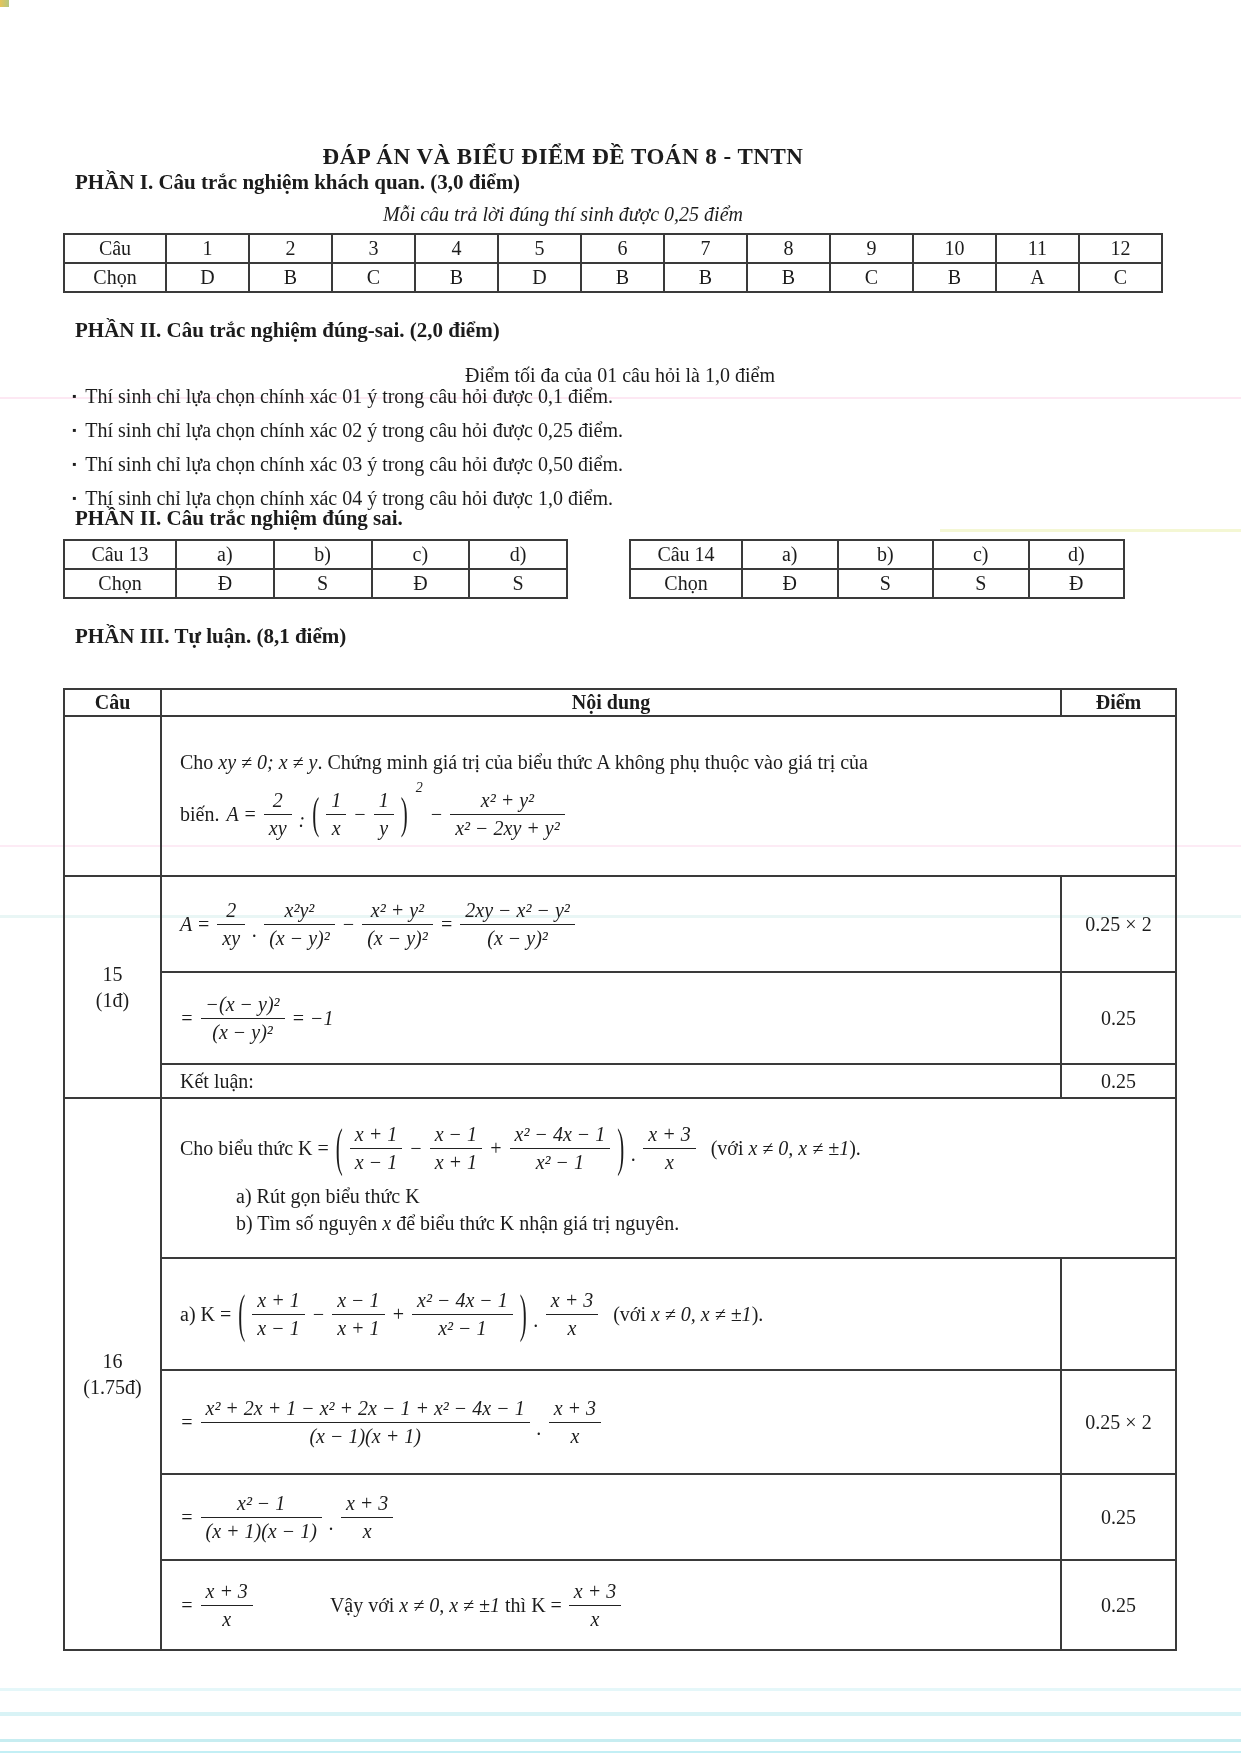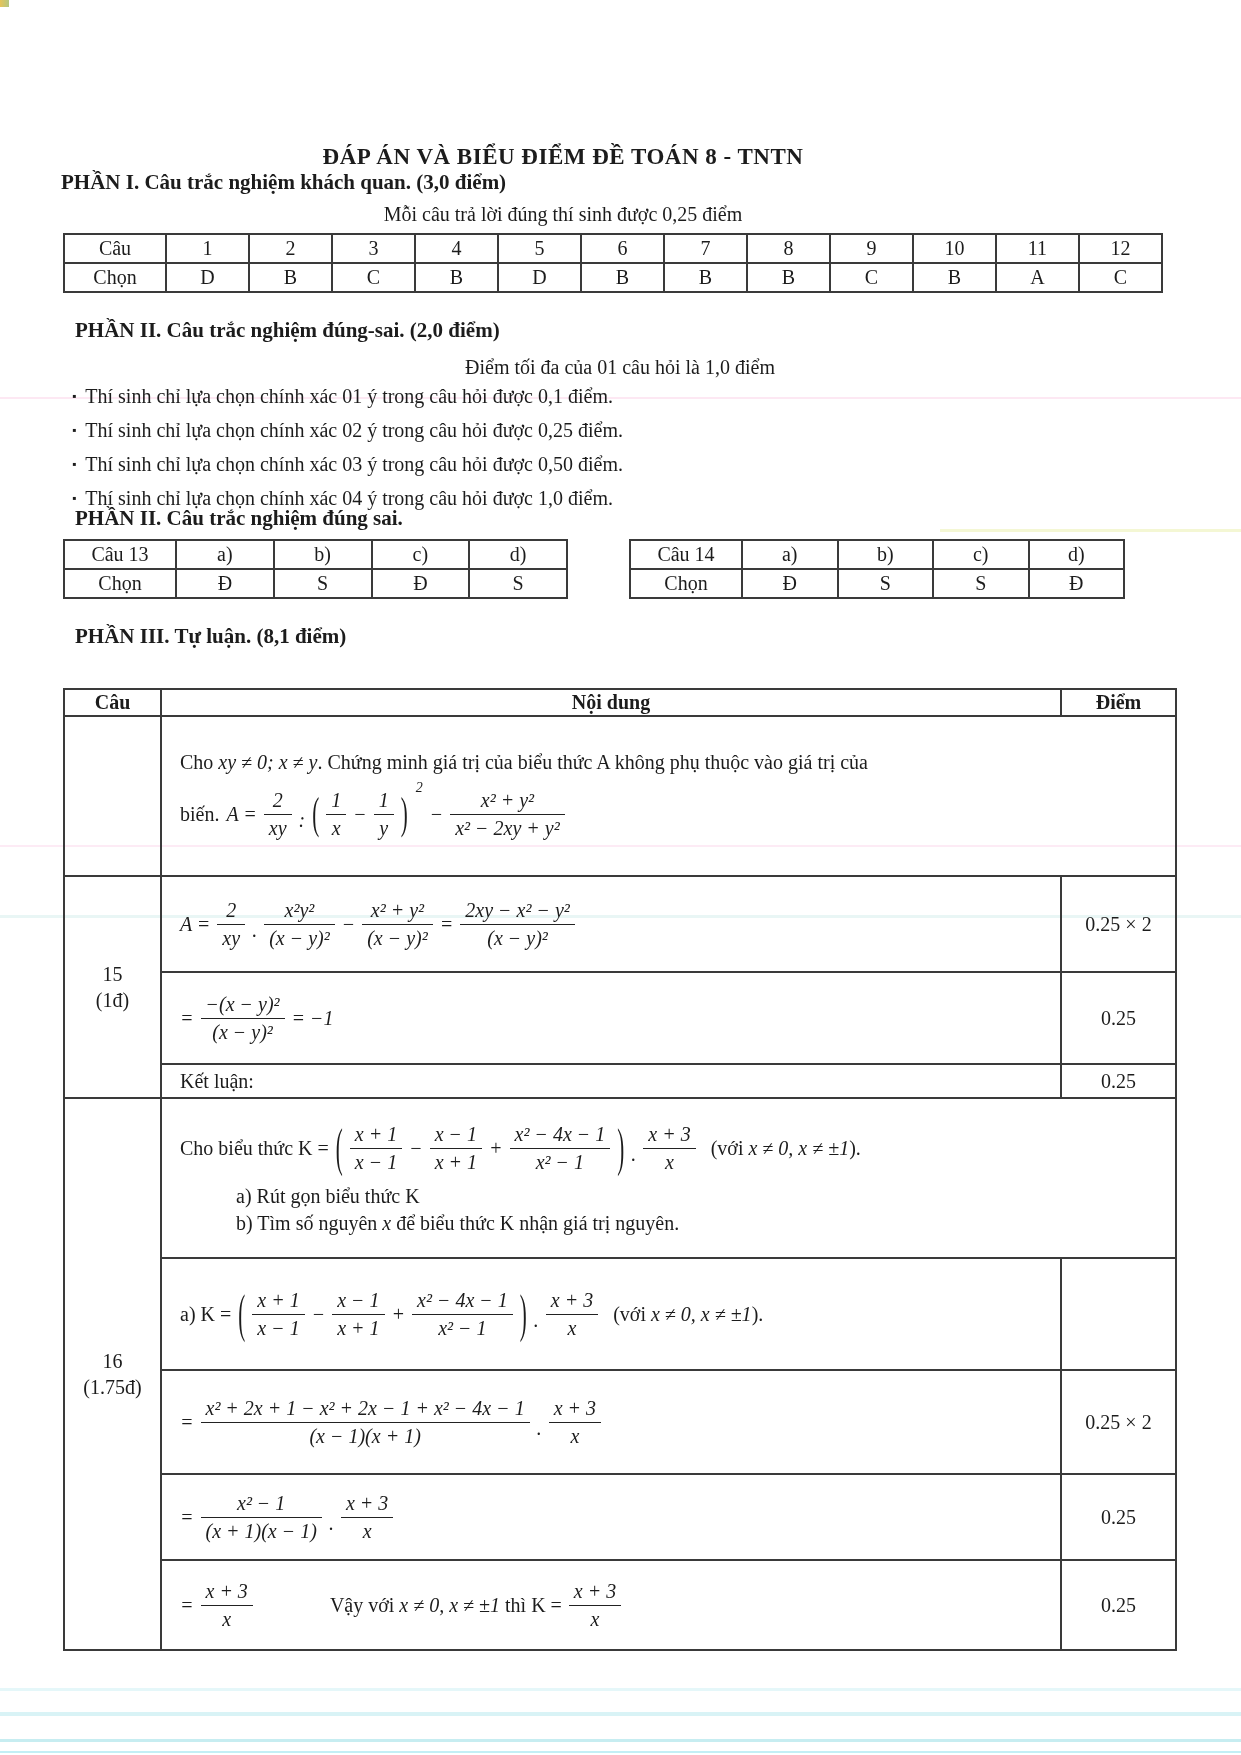--- a/index.html
+++ b/index.html
@@ -45,22 +45,22 @@
   <div class="art" style="left:940px;top:529px;width:301px;height:3px;background:#cddc39;opacity:.22;"></div>
   <div class="art" style="left:0;top:845px;width:1241px;height:2px;background:#e91e8c;opacity:.09;"></div>
   <div class="art" style="left:0;top:915px;width:1241px;height:3px;background:#26a69a;opacity:.10;"></div>
   <div class="art" style="left:0;top:1688px;width:1241px;height:3px;background:#00acc1;opacity:.10;"></div>
   <div class="art" style="left:0;top:1712px;width:1241px;height:4px;background:#00acc1;opacity:.15;"></div>
   <div class="art" style="left:0;top:1739px;width:1241px;height:3px;background:#00acc1;opacity:.22;"></div>
   <div class="art" style="left:0;top:1751px;width:1241px;height:2px;background:#26c6da;opacity:.28;"></div>
 
   <div class="abs title" style="left:63px;top:144px;width:1000px;">ĐÁP ÁN VÀ BIỂU ĐIỂM ĐỀ TOÁN 8 - TNTN</div>
 
-  <div class="abs heading" style="left:61px;top:170px;">PHẦN I. Câu trắc nghiệm khách quan. (3,0 điểm)</div>
-  <div class="abs body-text centered" style="left:63px;top:203px;width:1000px;">Mỗi câu trả lời đúng thí sinh được 0,25 điểm</div>
+  <div class="abs heading" style="left:75px;top:170px;">PHẦN I. Câu trắc nghiệm khách quan. (3,0 điểm)</div>
+  <div class="abs body-text centered" style="left:63px;top:203px;width:1000px;font-style:italic;">Mỗi câu trả lời đúng thí sinh được 0,25 điểm</div>
 
   <table class="abs grid" style="left:63px;top:233px;width:1100px;">
     <colgroup>
         <col style="width:102px">
       </colgroup>
     <tbody>
         <tr>
       <td>Câu</td>
       <td>1</td>
       <td>2</td>
@@ -87,21 +87,21 @@
       <td>B</td>
       <td>C</td>
       <td>B</td>
       <td>A</td>
       <td>C</td>
     </tr>
   </tbody>
     </table>
 
   <div class="abs heading" style="left:75px;top:318px;">PHẦN II. Câu trắc nghiệm đúng-sai. (2,0 điểm)</div>
-  <div class="abs body-text centered" style="left:120px;top:356px;width:1000px;">Điểm tối đa của 01 câu hỏi là  1,0 điểm</div>
+  <div class="abs body-text centered" style="left:120px;top:364px;width:1000px;">Điểm tối đa của 01 câu hỏi là  1,0 điểm</div>
 
   <div class="abs" style="left:72px;top:385px;width:1000px;">
     <div class="bullet-line">
       <span class="bullet-mark">▪</span>
       <span>Thí sinh chỉ lựa chọn chính xác 01 ý trong câu hỏi được 0,1 điểm.</span>
     </div>
     <div class="bullet-line">
       <span class="bullet-mark">▪</span>
       <span>Thí sinh chỉ lựa chọn chính xác 02 ý trong câu hỏi được 0,25 điểm.</span>
     </div>

